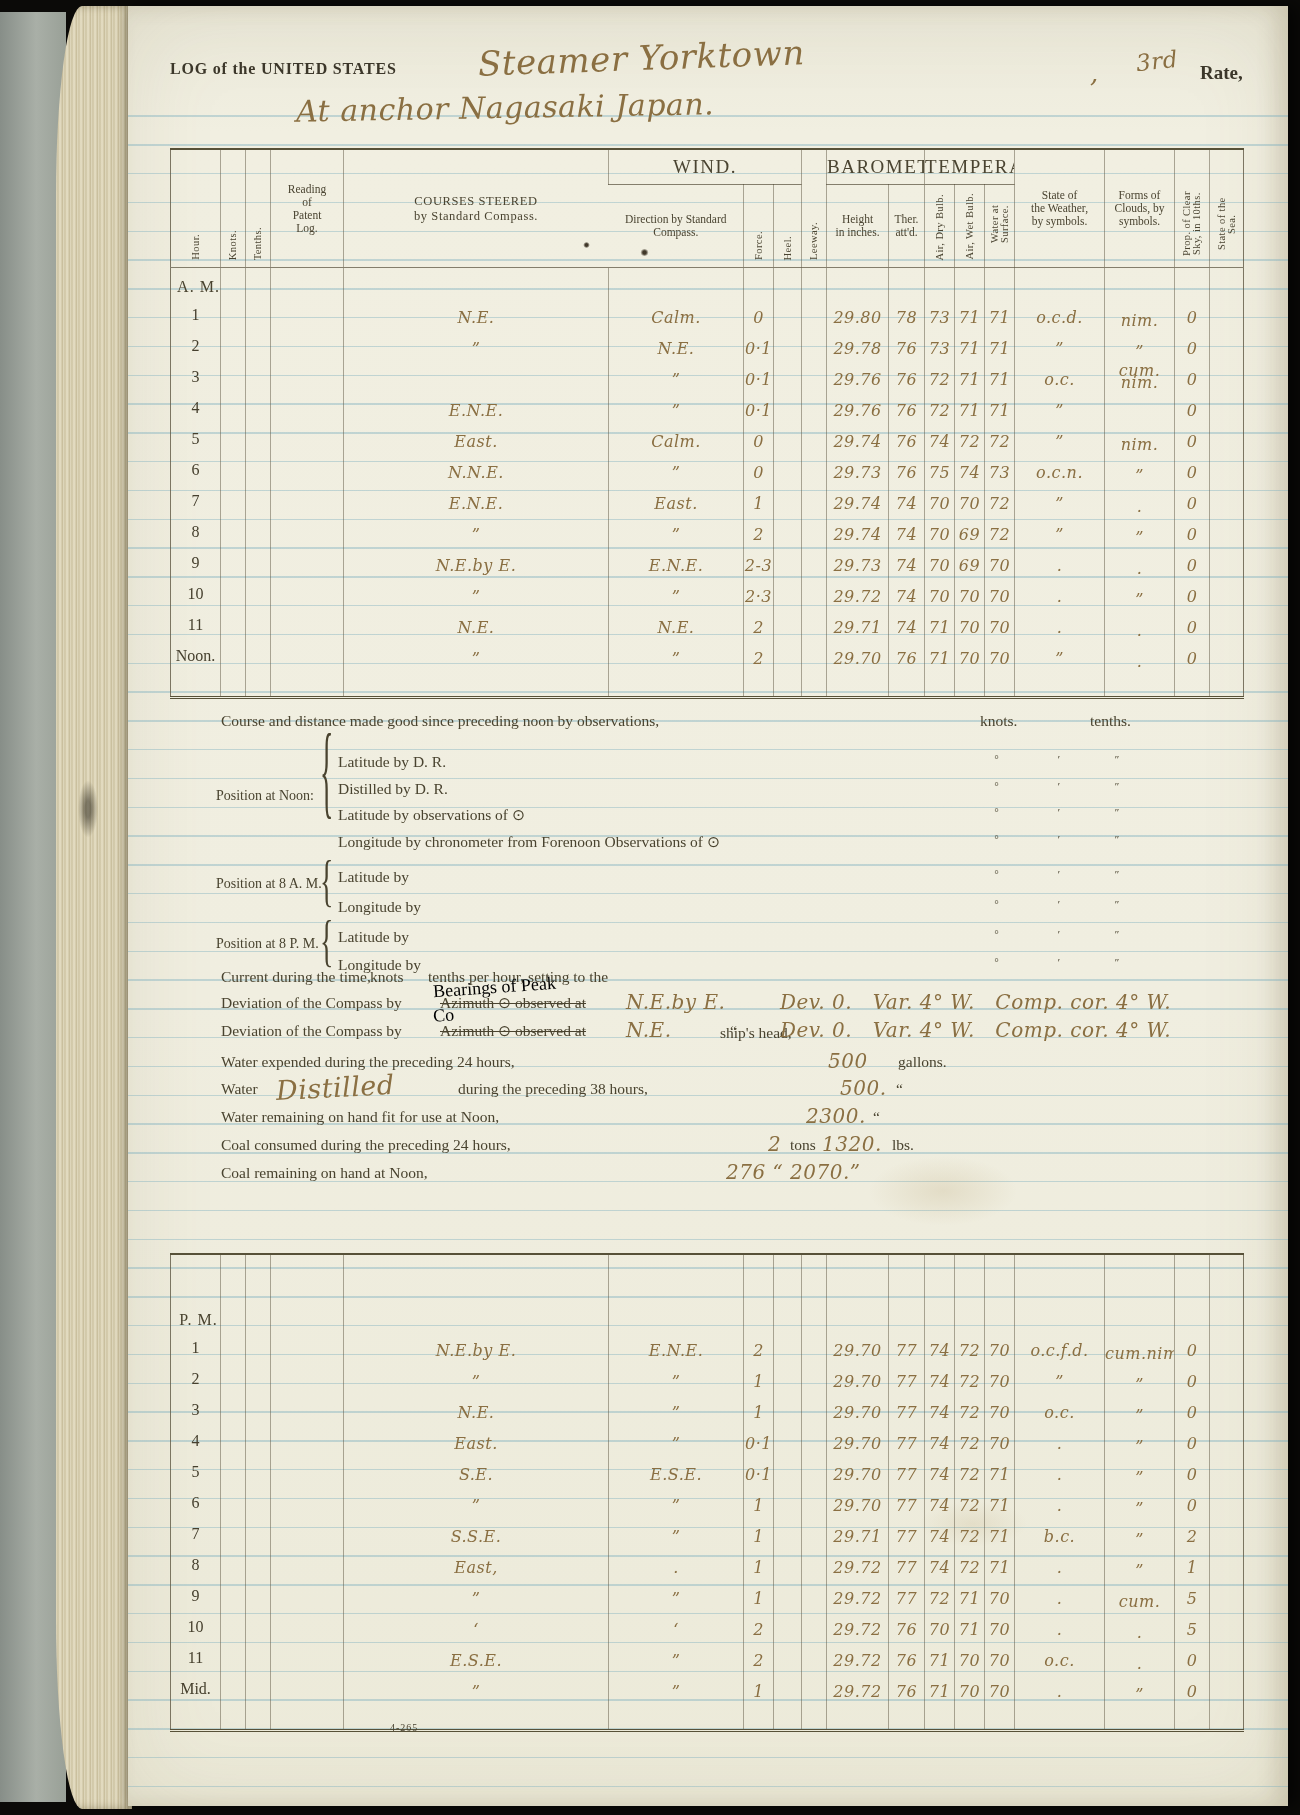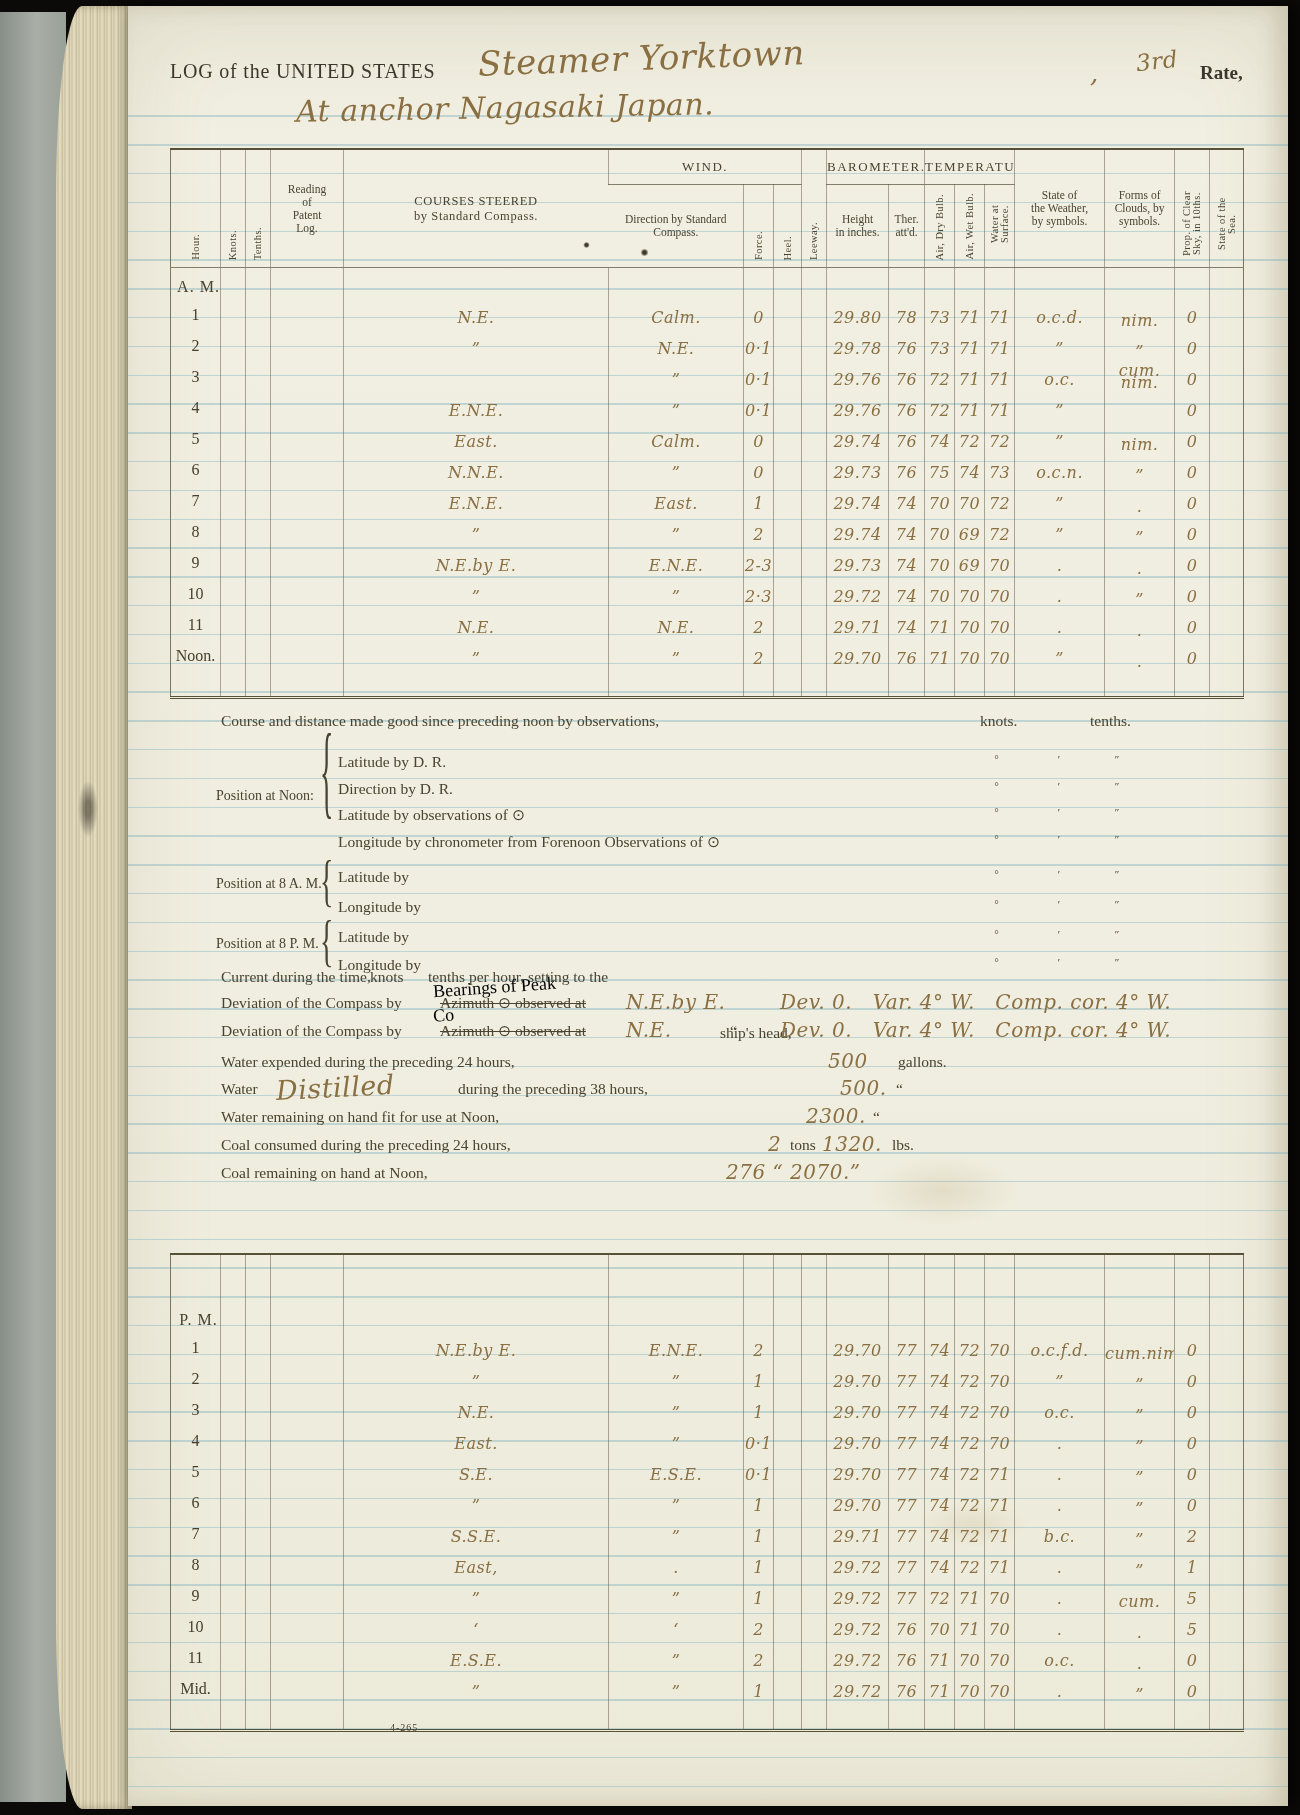--- a/index.html
+++ b/index.html
@@ -22,38 +22,38 @@
   .stain1 { position:absolute; left:740px; top:1150px; width:150px; height:70px; border-radius:50%;
            background:radial-gradient(ellipse at center, rgba(170,145,90,.18), rgba(170,145,90,0) 70%); }
   .stain2 { position:absolute; left:790px; top:1495px; width:110px; height:46px; border-radius:50%;
            background:radial-gradient(ellipse at center, rgba(170,145,90,.15), rgba(170,145,90,0) 70%); }
   .speck { position:absolute; border-radius:50%; background:radial-gradient(circle,#41382a 30%,rgba(65,56,42,0) 72%); }
 
   .printed { color:#49432f; }
   .hw { font-family:"DejaVu Serif", serif; font-style:italic; color:#8a6f42; letter-spacing:.5px; }
 
   .abs { position:absolute; }
-  .title-printed { font-size:20px; font-weight:400; letter-spacing:.8px; color:#3c372a; }
+  .title-printed { font-size:16px; font-weight:700; letter-spacing:.8px; color:#3c372a; }
   .ship-script { font-size:34px; transform:rotate(-2deg); }
   .rate-comma { font-size:26px; }
   .rate-num { font-size:23px; transform:rotate(-6deg); }
   .rate-printed { font-size:19px; font-weight:700; color:#3c372a; }
   .loc-script { font-size:30px; transform:rotate(-1deg); }
 
   
   .logtable { position:absolute; left:42px; width:1073px; border-collapse:collapse; table-layout:fixed;
               border-left:1px solid rgba(95,88,68,.8); border-right:1px solid rgba(95,88,68,.8);
               border-top:2px solid #575138; border-bottom:3px double #575138; }
   .logtable.am { top:142px; }
   .logtable.pm { top:1247px; }
   .logtable th, .logtable td { border-left:1px solid rgba(95,88,68,.5); padding:0; font-weight:normal; overflow:hidden; }
   .logtable th:first-child, .logtable td:first-child { border-left:none; }
   .am thead th { border-bottom:1px solid rgba(95,88,68,.75); vertical-align:middle; text-align:center; color:#4a4431; }
   .pm thead th { height:46px; border-bottom:none; }
-  .group-h { font-size:13px; letter-spacing:1.5px; height:34px; }
+  .group-h { font-size:19px; letter-spacing:1.5px; height:34px; }
   .small-h { font-size:11.5px; white-space:pre-line; line-height:13px; }
   .big-h { font-size:12.5px; white-space:pre-line; line-height:15px; letter-spacing:.6px; }
   .vert { vertical-align:bottom !important; text-align:center; }
   .vtext { writing-mode:vertical-rl; transform:rotate(180deg); font-size:10.5px; letter-spacing:.4px;
            display:inline-block; padding:3px 0; max-height:72px; line-height:10px; }
   .logtable tbody td { height:28px; text-align:center; vertical-align:bottom; font-size:16px; }
   .period-row-am td { height:44px; }
   .period-row-pm td { height:26px; }
   .filler-am td { height:36px; }
   .filler-pm td { height:12px; }
@@ -451,21 +451,21 @@
           <span class="sp sp-printed" style="left: 852px;">knots.</span>
           <span class="sp sp-printed" style="left: 962px;">tenths.</span>
         </div>
         <div class="sline" style="top: 747px;">
           <span class="sp sp-printed" style="left: 210px; font-family: Liberation Serif, serif;">Latitude by D. R.</span>
           <span class="sp sp-mark" style="left: 866px;">°</span>
           <span class="sp sp-mark" style="left: 929px;">′</span>
           <span class="sp sp-mark" style="left: 986px;">″</span>
         </div>
         <div class="sline" style="top: 774px;">
-          <span class="sp sp-printed" style="left: 210px;">Direction by D. R.</span>
+          <span class="sp sp-printed" style="left: 210px;">Distilled by D. R.</span>
           <span class="sp sp-mark" style="left: 866px;">°</span>
           <span class="sp sp-mark" style="left: 929px;">′</span>
           <span class="sp sp-mark" style="left: 986px;">″</span>
         </div>
         <div class="sline" style="top: 800px;">
           <span class="sp sp-printed" style="left: 210px;">Latitude by observations of ⊙</span>
           <span class="sp sp-mark" style="left: 866px;">°</span>
           <span class="sp sp-mark" style="left: 929px;">′</span>
           <span class="sp sp-mark" style="left: 986px;">″</span>
         </div>

